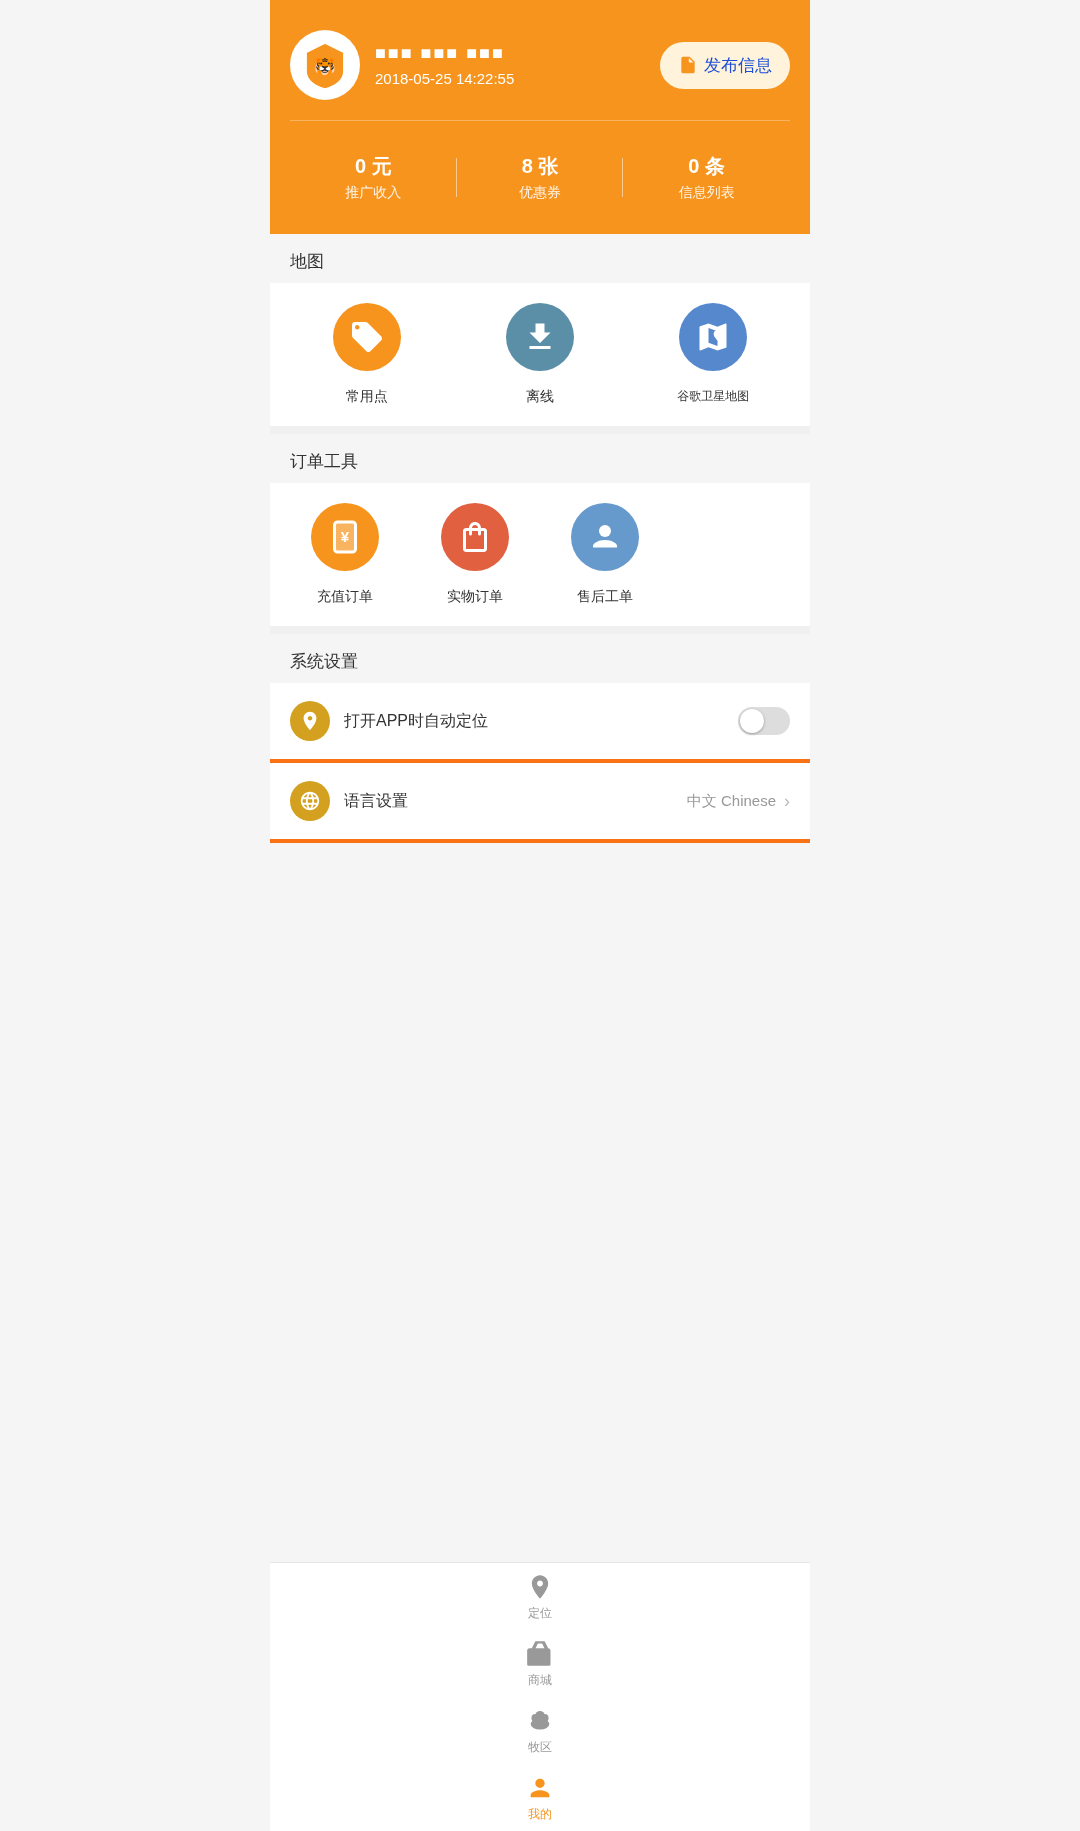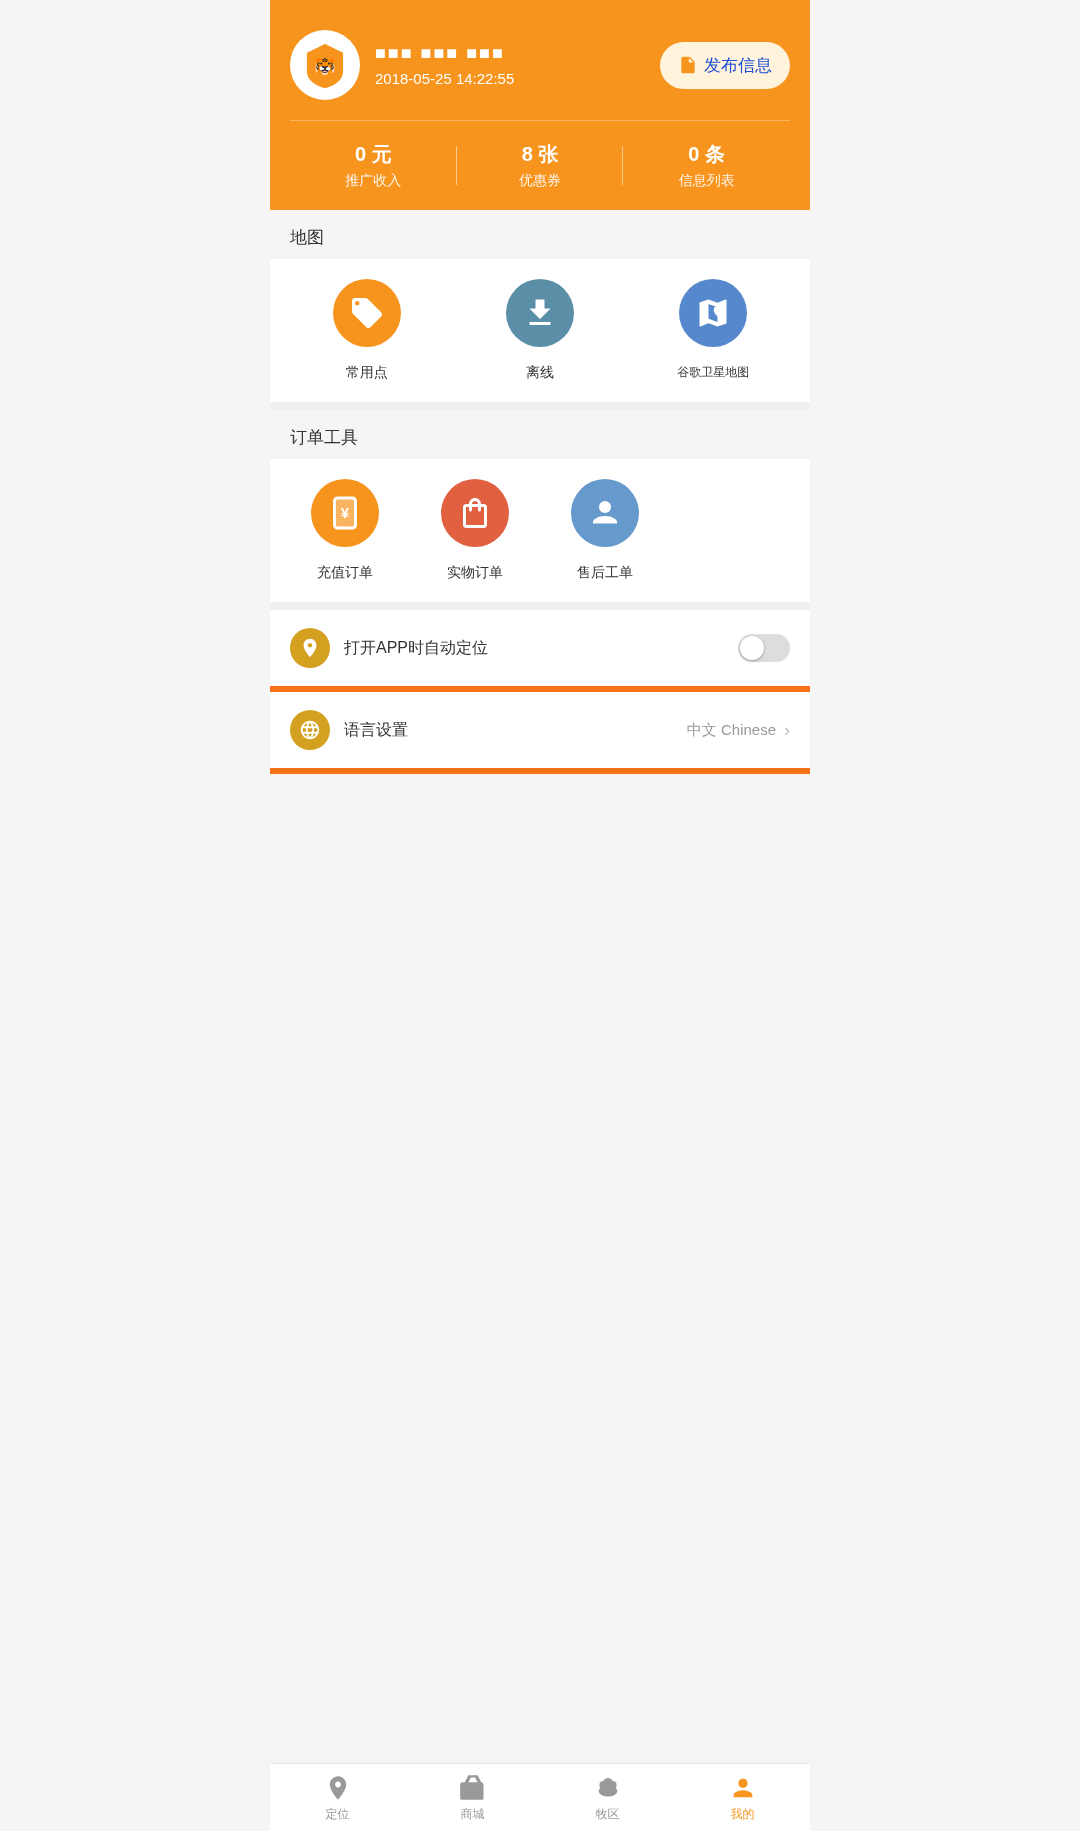--- a/index.html
+++ b/index.html
@@ -66,21 +66,21 @@
     }
     .publish-btn-text {
       color: #1d4ed8;
       font-size: 17px;
       font-weight: 500;
     }
 
     
     .stats-bar {
       display: flex;
-      padding: 20px 0;
+      padding: 32px 0;
       border-top: 1px solid rgba(255,255,255,0.3);
       margin-top: 10px;
     }
     .stat-item {
       flex: 1;
       text-align: center;
       color: white;
       position: relative;
     }
     .stat-item:not(:last-child)::after {
@@ -161,21 +161,21 @@
       height: 8px;
       background: #f0f0f0;
     }
 
     
     .settings-item {
       background: white;
       display: flex;
       align-items: center;
       padding: 18px 20px;
-      border-bottom: 6px solid #f97316;
+      border-bottom: 4px solid #f97316;
       cursor: pointer;
       justify-content: flex-end;
     }
     .settings-icon-circle {
       width: 40px;
       height: 40px;
       border-radius: 50%;
       display: flex;
       align-items: center;
       justify-content: center;
@@ -228,20 +228,21 @@
     .bottom-nav {
       position: fixed;
       bottom: 0;
       left: 50%;
       transform: translateX(-50%);
       width: 100%;
       max-width: 540px;
       background: white;
       border-top: 1px solid #e5e5e5;
       display: flex;
+      flex-direction: column;
     }
     .nav-item {
       flex: 1;
       display: flex;
       flex-direction: column;
       align-items: center;
       padding: 10px 0 8px;
       cursor: pointer;
     }
     .nav-icon {
@@ -375,20 +376,23 @@
         </svg>
       </div>
       <span class="icon-label">售后工单</span>
     </div>
 
     <div class="icon-item" style="visibility:hidden;"></div>
   </div>
 
   <div class="divider"></div>
 
+  <div class="section">
+    <span class="section-title">系统设置</span>
+  </div>
 
   <div class="settings-item">
     <div class="settings-icon-circle" style="background:#D4A020;">
       <svg viewBox="0 0 24 24" xmlns="http://www.w3.org/2000/svg">
         <path d="M12 2C8.13 2 5 5.13 5 9c0 5.25 7 13 7 13s7-7.75 7-13c0-3.87-3.13-7-7-7zm0 9.5c-1.38 0-2.5-1.12-2.5-2.5s1.12-2.5 2.5-2.5 2.5 1.12 2.5 2.5-1.12 2.5-2.5 2.5z"></path>
       </svg>
     </div>
     <span class="settings-label">打开APP时自动定位</span>
     <div class="toggle">
       <div class="toggle-knob"></div>

